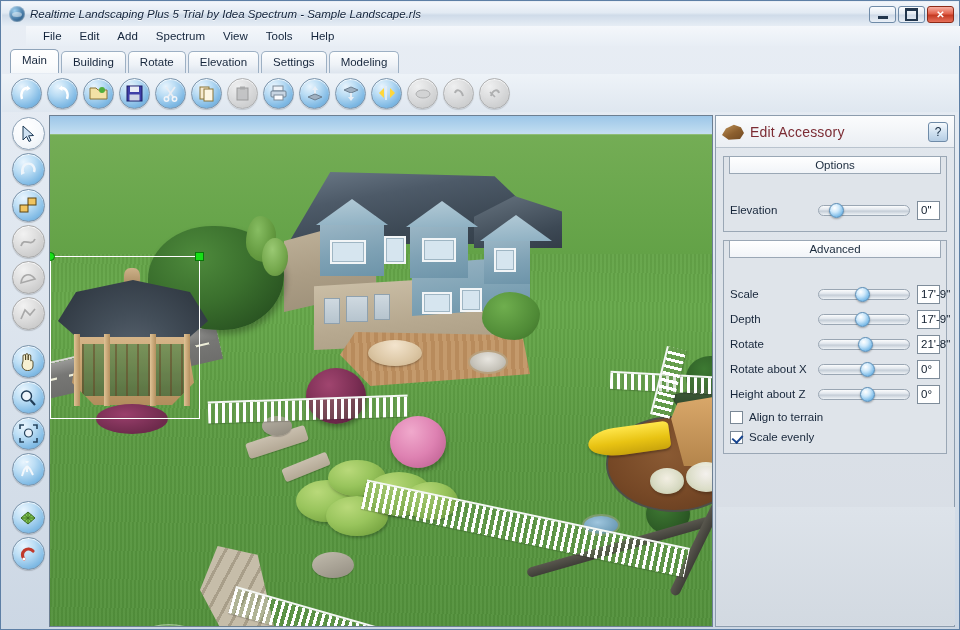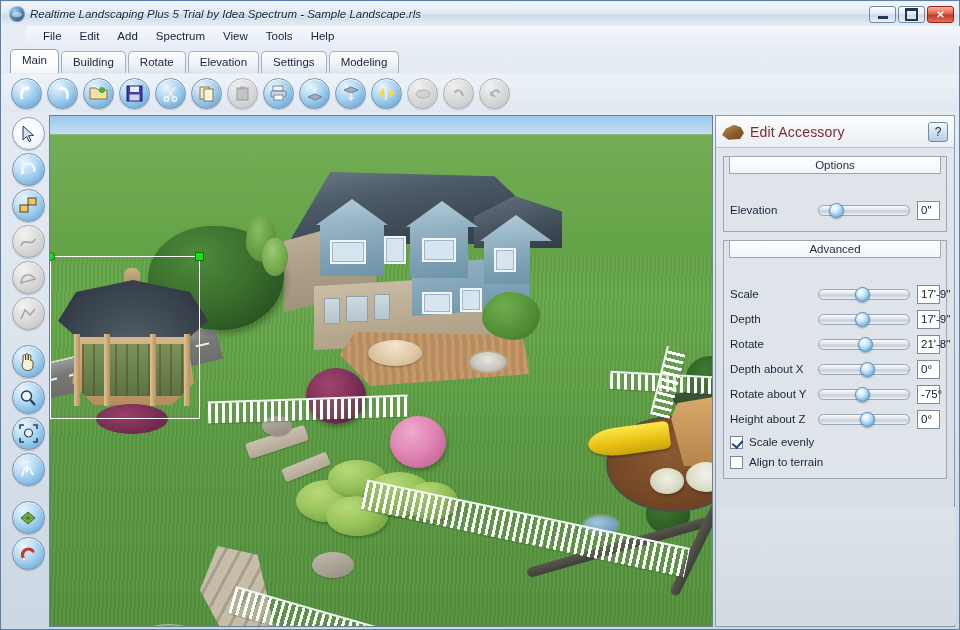--- a/index.html
+++ b/index.html
@@ -787,52 +787,44 @@
       <div class="row">
         <div class="row-label">Rotate</div>
         <div class="slider">
           <div class="track"></div>
             <div class="thumb" style="left:44%;"></div>
         </div>
         <div class="valbox">21'-8"</div>
       </div>
 
       <div class="row">
-        <div class="row-label">Depth about X</div>
+        <div class="row-label">Rotate about X</div>
         <div class="slider">
           <div class="track"></div>
             <div class="thumb" style="left:46%;"></div>
         </div>
         <div class="valbox">0°</div>
       </div>
 
-      <div class="row">
-        <div class="row-label">Rotate about Y</div>
-        <div class="slider">
-          <div class="track"></div>
-            <div class="thumb" style="left:40%;"></div>
-        </div>
-        <div class="valbox">-75°</div>
-      </div>
 
       <div class="row">
         <div class="row-label">Height about Z</div>
         <div class="slider">
           <div class="track"></div>
             <div class="thumb" style="left:46%;"></div>
         </div>
         <div class="valbox">0°</div>
       </div>
 
       <div class="cb-row">
+        <div class="cb"></div>
+        <div class="cb-label">Align to terrain</div>
+      </div>
+      <div class="cb-row">
         <div class="cb checked"></div>
         <div class="cb-label">Scale evenly</div>
       </div>
-      <div class="cb-row">
-        <div class="cb"></div>
-        <div class="cb-label">Align to terrain</div>
-      </div>
     </div>
 
     <div class="statusfill"></div>
   </div>
 
 </div>
 
 </body></html>

